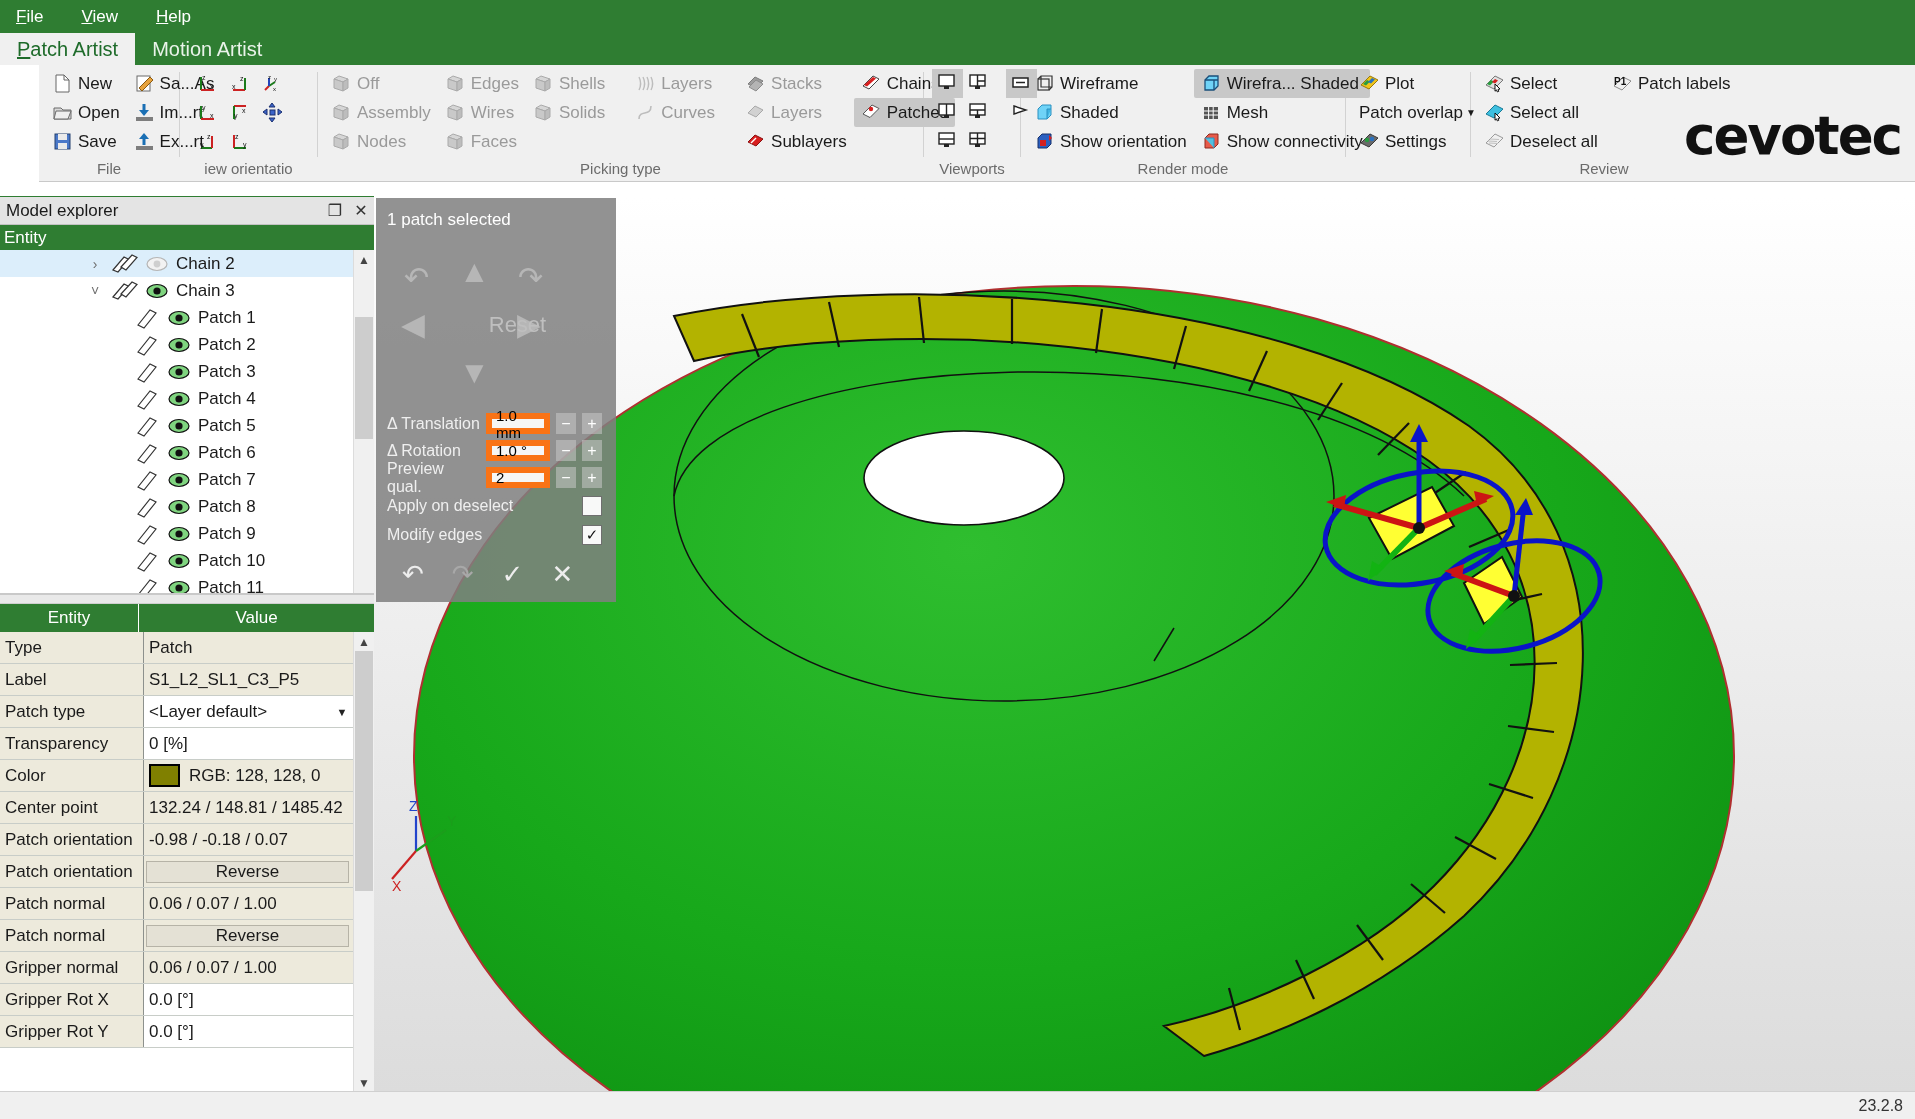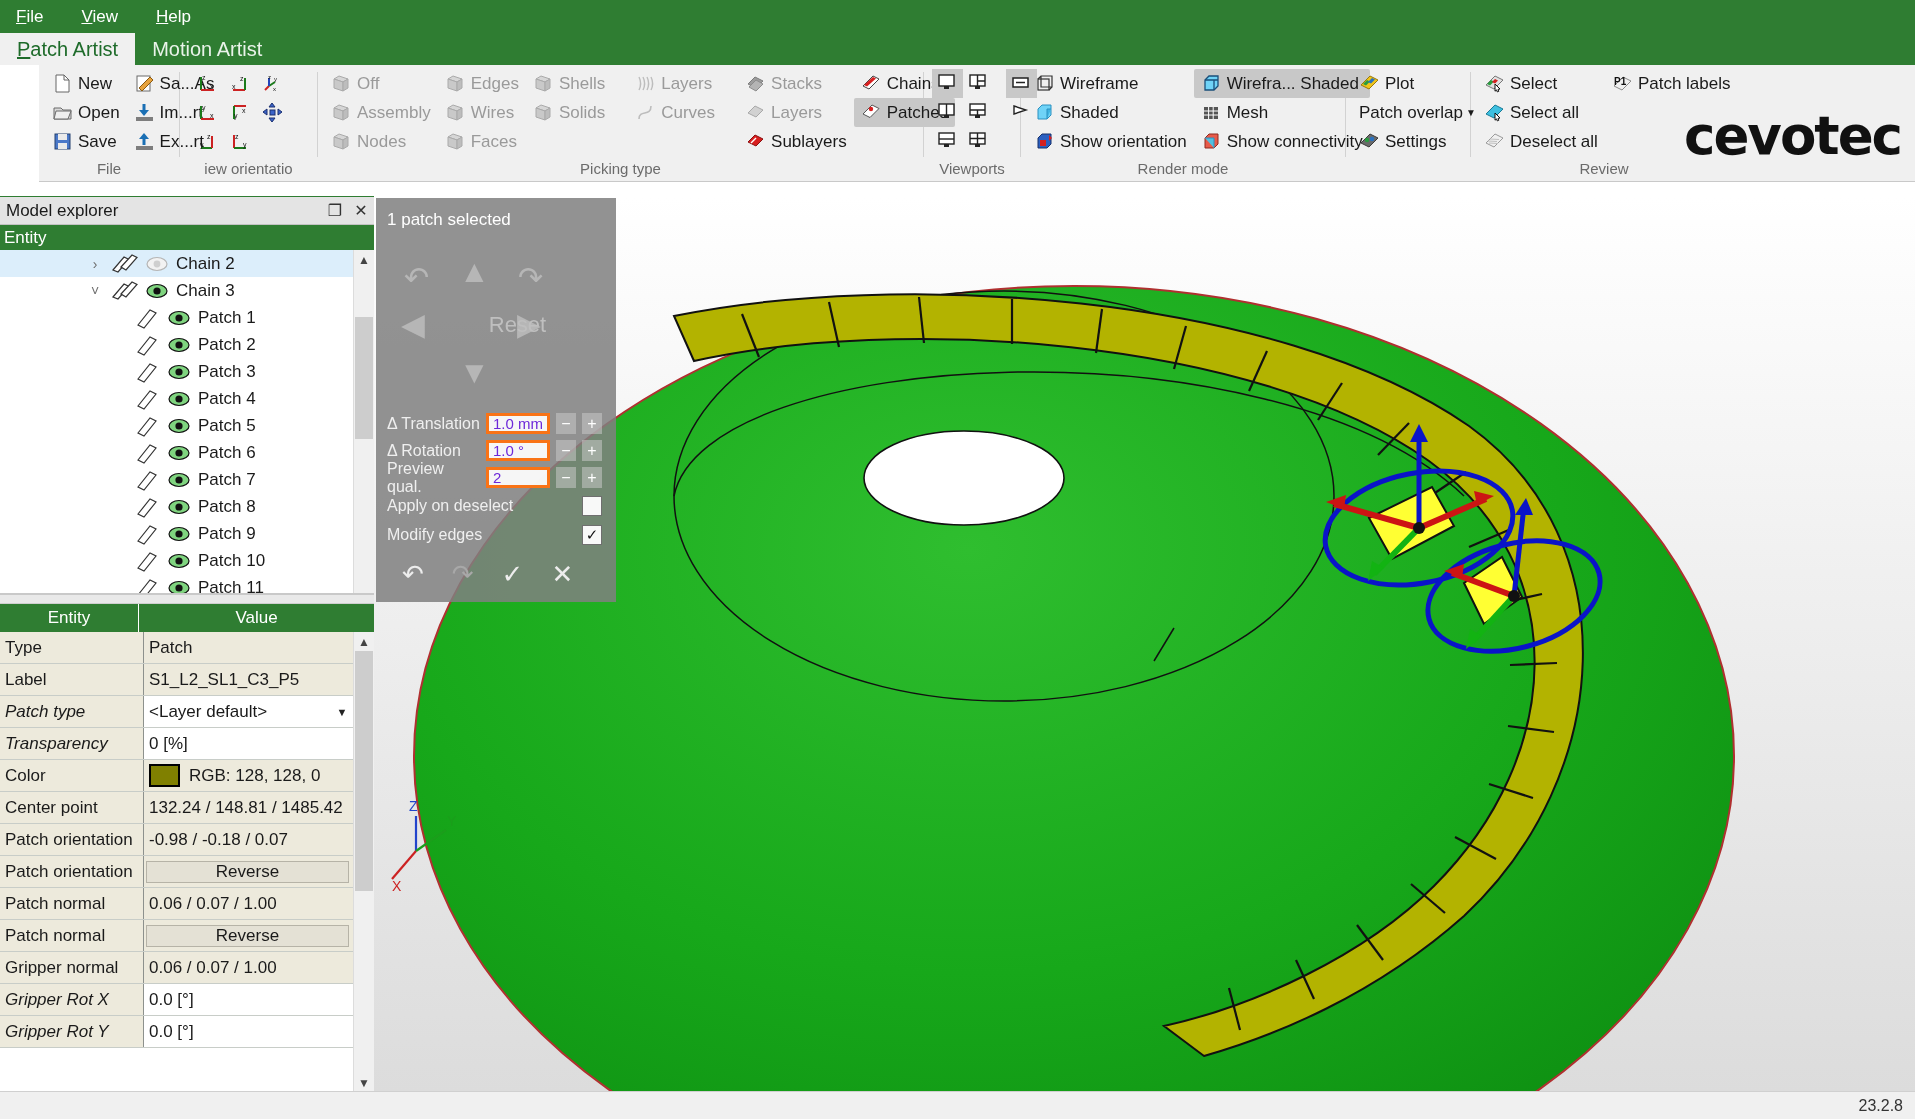--- a/index.html
+++ b/index.html
@@ -79,21 +79,21 @@
   .pthead div{display:flex;align-items:center;justify-content:center;}
   .pt-c1{width:138px;flex:0 0 138px;border-right:1px solid #fff;}
   .pt-c2{flex:1;}
   .ptbodywrap{flex:1;display:flex;overflow:hidden;}
   .ptbody{flex:1;}
   .ptrow{display:flex;height:31px;font-size:17px;border-bottom:1px solid #c8cdc8;}
   .ptrow .k{width:138px;flex:0 0 138px;display:flex;align-items:center;
             padding-left:5px;background:#edeadc;border-right:1px solid #8d918d;}
   .ptrow .v{flex:1;display:flex;align-items:center;padding-left:5px;background:#edeadc;}
   .ptrow.alt .v{background:#fff;}
-  .ptrow.alt .k{background:#edeadc;font-style:italic;}
+  .ptrow.alt .k{background:#edeadc;}
   .swatch{width:27px;height:19px;background:#808000;border:2px solid #000;
           margin-right:9px;}
   .combo{flex:1;display:flex;align-items:center;justify-content:space-between;
          background:#fff;height:100%;padding-left:5px;}
   .combo .arr{width:22px;text-align:center;font-size:11px;color:#222;}
   .btncell{flex:1;margin:3px 4px 3px 2px;background:#e4e1d5;border:1px solid #b6b3a7;
            display:flex;align-items:center;justify-content:center;font-size:17px;}
 
   
   .viewport{position:absolute;left:374px;top:196px;right:0;bottom:27px;
@@ -105,22 +105,22 @@
   .overlay{position:absolute;left:376px;top:198px;width:240px;height:404px;
            background:rgba(128,128,128,0.86);color:#fff;font-size:17px;}
   .ov-title{padding:12px 0 0 11px;font-size:17px;color:#fff;}
   .ov-pad{position:relative;height:180px;}
   .ov-arrow{position:absolute;color:#b6b6b6;}
   .ov-reset{position:absolute;left:0;right:0;top:110px;text-align:center;
             font-size:22px;color:#bfbfbf;}
   .ov-rows{padding:0 0 0 11px;}
   .ov-row{display:flex;align-items:center;height:27px;gap:6px;}
   .ov-lab{width:93px;font-size:16px;color:#efefef;}
-  .ov-inp{width:64px;height:21px;background:rgba(255,255,255,0.92);color:#6d28d9;
-          border:3px solid #f97316;font-size:15px;display:flex;align-items:center;
+  .ov-inp{width:64px;height:21px;background:rgba(255,255,255,0.92);color:#000000;
+          border:6px solid #f97316;font-size:15px;display:flex;align-items:center;
           padding-left:4px;box-sizing:border-box;}
   .ov-pm{width:20px;height:21px;background:rgba(200,200,200,0.55);
          display:flex;align-items:center;justify-content:center;font-size:16px;
          color:#fff;}
   .ov-chk{width:20px;height:20px;background:rgba(255,255,255,0.95);
           border:1px solid #6f6f6f;display:flex;align-items:center;
           justify-content:center;color:#111;font-size:15px;box-sizing:border-box;}
   .ov-chkrow{display:flex;align-items:center;height:29px;}
   .ov-chkrow .ov-lab{width:195px;}
   .ov-actions{display:flex;align-items:center;gap:28px;padding:10px 0 0 26px;

